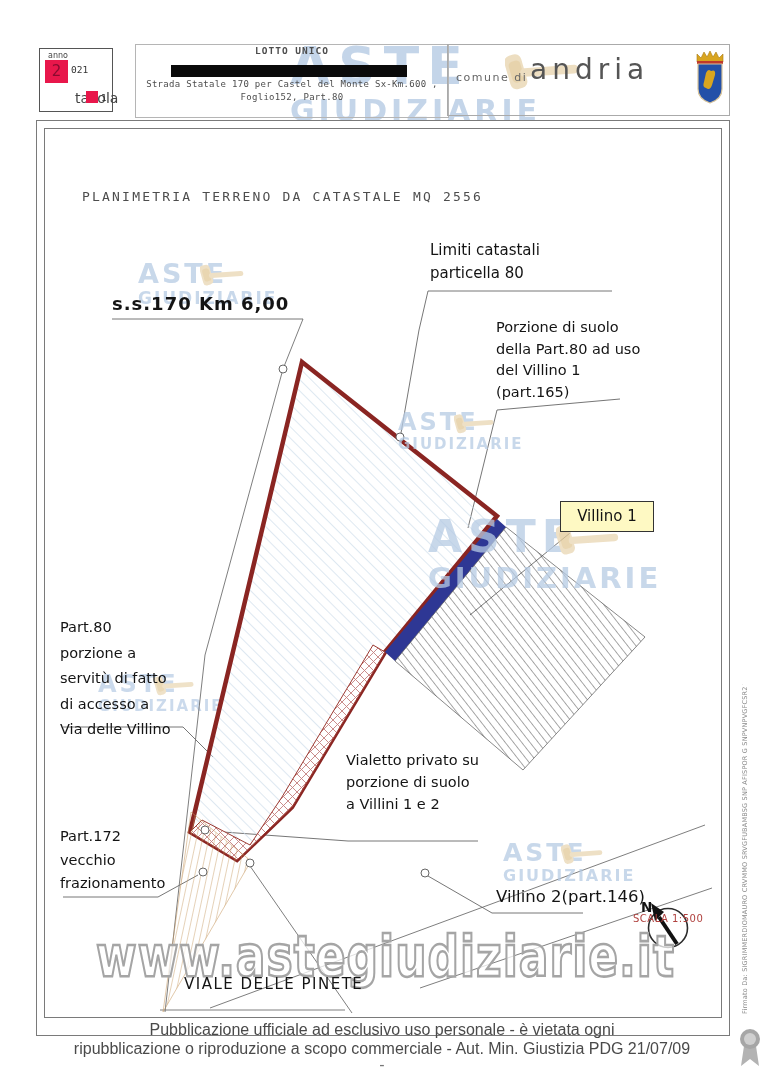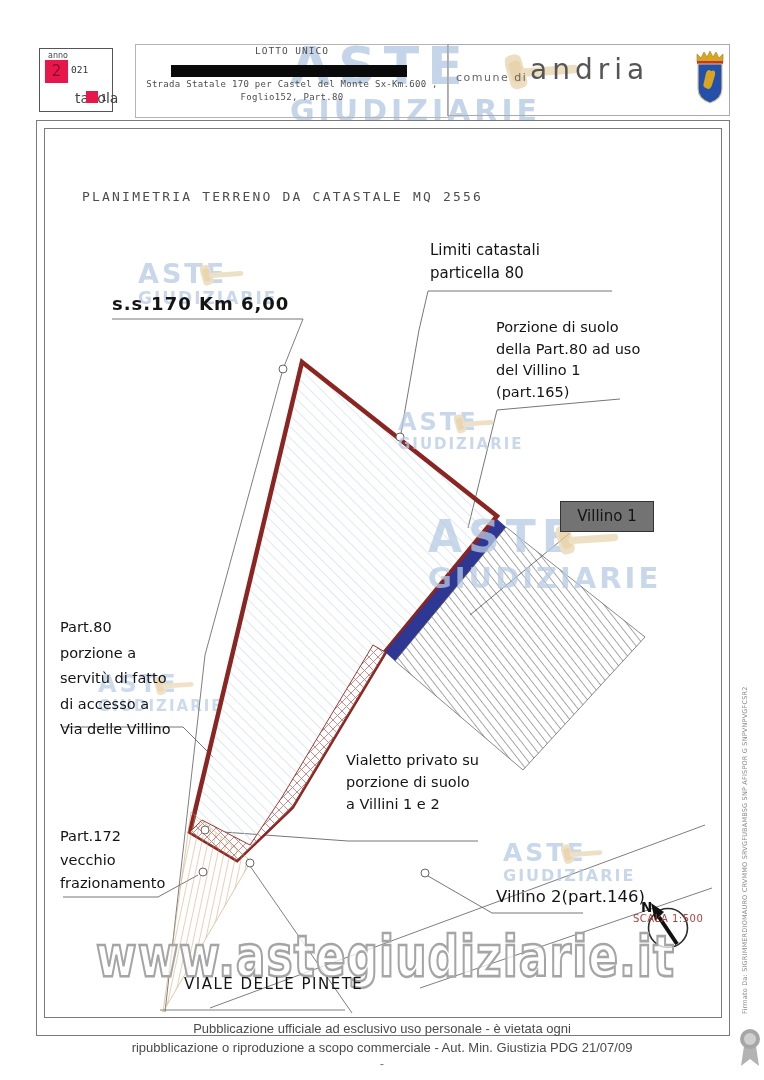--- a/index.html
+++ b/index.html
@@ -11,21 +11,21 @@
   .cadfont{font-family:"DejaVu Sans Mono",monospace;color:#4d4d4d;}
   #anno-box{position:absolute;left:39px;top:48px;width:72px;height:62px;border:1px solid #555;}
   #anno-lbl{position:absolute;left:8px;top:2px;font-size:8px;color:#444;}
   #anno-sq{position:absolute;left:5px;top:11px;width:23px;height:23px;background:#e8174b;
            text-align:center;line-height:23px;font-size:15px;color:rgba(60,0,25,.55);}
   #anno-val{position:absolute;left:31px;top:15px;font-size:9.5px;color:#333;}
   #tav-lbl{position:absolute;left:35px;top:41px;font-size:14px;color:#444;}
   #tav-sq{position:absolute;left:46px;top:42px;width:12px;height:12px;background:#e8174b;}
   #tav-val{position:absolute;left:61px;top:43px;font-size:9.5px;color:#333;}
   #mid-box{position:absolute;left:135px;top:44px;width:312px;height:72px;border:1px solid #b5b5b5;}
-  #lotto{position:absolute;left:0;top:0;width:312px;text-align:center;font-size:9.5px;letter-spacing:1px;}
+  #lotto{position:absolute;left:0;top:0;width:312px;text-align:center;font-size:9.5px;letter-spacing:1px;font-weight:bold;}
   #redaction{position:absolute;left:35px;top:20px;width:236px;height:12px;background:#0a0a0a;}
   #addr1{position:absolute;left:0;top:34px;width:312px;text-align:center;font-size:9px;letter-spacing:.3px;}
   #addr2{position:absolute;left:0;top:47px;width:312px;text-align:center;font-size:9px;letter-spacing:.3px;}
   #comune-box{position:absolute;left:447px;top:44px;width:281px;height:70px;border:1px solid #aaa;}
   #com-pref{position:absolute;left:8px;top:26px;font-size:11px;letter-spacing:1.5px;color:#666;}
   #com-name{position:absolute;left:82px;top:8px;font-size:28px;letter-spacing:5px;color:#555;font-weight:400;}
   #stemma{position:absolute;left:245px;top:4px;}
   
   .wm{position:absolute;color:#b6cbe4;line-height:1;}
   .wm .w1{font-weight:bold;letter-spacing:3px;}
@@ -48,31 +48,31 @@
           letter-spacing:1px;color:rgba(255,255,255,.75);-webkit-text-stroke:2px #a5a5a5;
           transform:scaleY(1.28);transform-origin:left top;white-space:nowrap;}
   
   .lbl{position:absolute;z-index:5;color:#141414;font-size:14.5px;line-height:21px;}
   #lbl-title{left:82px;top:186px;font-family:"DejaVu Sans Mono",monospace;color:#4d4d4d;
              font-size:13px;letter-spacing:2.2px;}
   #lbl-limiti{left:430px;top:239px;font-size:15px;line-height:23px;}
   #lbl-ss170{left:112px;top:293px;font-size:18px;font-weight:bold;letter-spacing:1px;}
   #lbl-porzione{left:496px;top:317px;line-height:21.5px;}
   #villino1-box{position:absolute;left:560px;top:501px;width:92px;height:29px;border:1.2px solid #333;
-                background:#737373;z-index:5;text-align:center;line-height:29px;font-size:15px;color:#141414;}
+                background:#fef9c3;z-index:5;text-align:center;line-height:29px;font-size:15px;color:#141414;}
   #lbl-part80{left:60px;top:615px;line-height:25.5px;}
   #lbl-vialetto{left:346px;top:749px;line-height:22px;}
   #lbl-part172{left:60px;top:825px;line-height:23.5px;}
   #lbl-villino2{left:496px;top:886px;font-size:16.5px;}
   #lbl-viale{left:184px;top:974px;font-size:15px;letter-spacing:1.5px;}
   #lbl-north{left:641px;top:897px;font-size:13.5px;font-weight:bold;}
   #lbl-scala{left:633px;top:908px;font-size:10px;letter-spacing:.5px;color:#b0413e;}
   
   .foot{position:absolute;left:0;width:764px;text-align:center;z-index:5;color:#4a4a4a;
-        font-family:"Liberation Sans",sans-serif;font-size:13px;}
+        font-family:"Liberation Sans",sans-serif;font-size:16px;}
   #foot1{top:1021px;}#foot2{top:1040px;}#foot-dash{top:1056px;color:#777;}
   
   #sig{position:absolute;left:741px;top:1014px;z-index:6;transform:rotate(-90deg);
        transform-origin:0 0;width:330px;font-size:6.5px;color:#8a8a8a;white-space:nowrap;
        overflow:hidden;letter-spacing:.2px;}
   #seal{position:absolute;left:737px;top:1026px;z-index:6;}
 </style>
 </head>
 <body>
 

